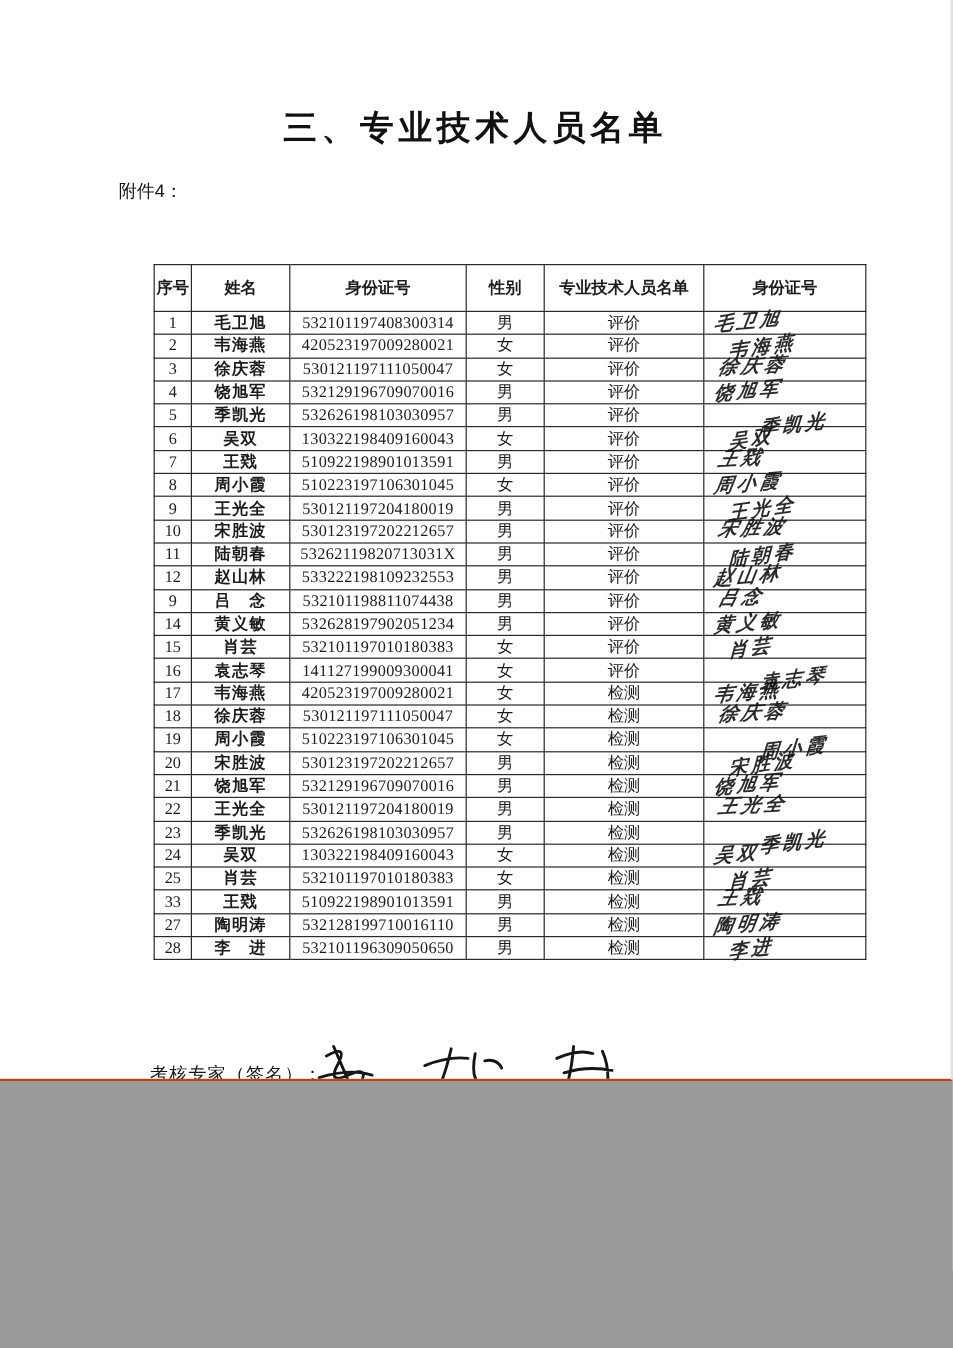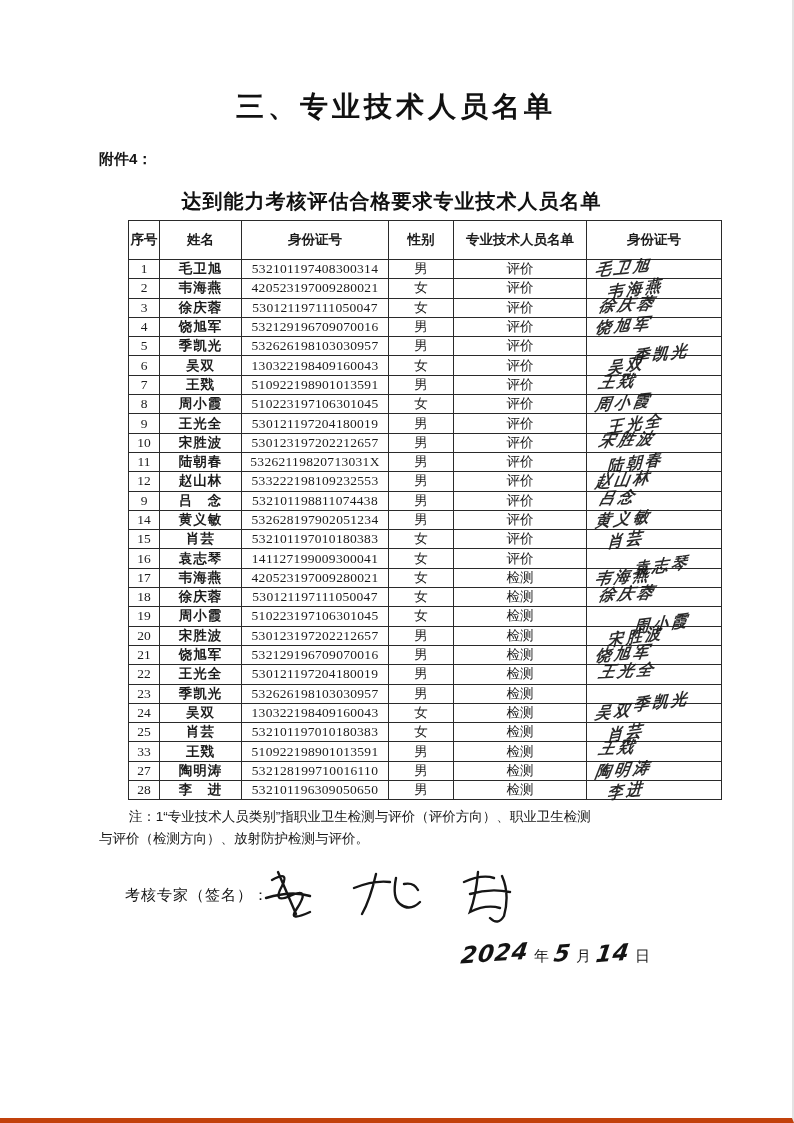--- a/index.html
+++ b/index.html
@@ -1,29 +1,29 @@
 <!DOCTYPE html>
 <html><head>
 <meta charset="utf-8">
 <style>
   html,body{margin:0;padding:0;background:#9a9a9a;}
   .page{
-    position:relative;width:794px;height:1123px;background:#ffffff;
+    position:relative;width:794px;height:901px;background:#ffffff;
     margin:0 auto;overflow:hidden;
     font-family:"Liberation Serif", serif;color:#1f1f1f;
-    border-right:2px solid #e3e3e3;border-bottom:5px solid #c2410c;box-sizing:border-box;
+    border-right:2px solid #e3e3e3;border-bottom:2px solid #c2410c;box-sizing:border-box;
   }
   .doc-title{
     position:absolute;top:88px;left:0;width:100%;text-align:center;
     font-family:"Liberation Serif", serif;font-weight:bold;
     font-size:28px;letter-spacing:4px;color:#111;
   }
   .attachment{
     position:absolute;top:150px;left:99px;
-    font-family:"Liberation Sans", sans-serif;font-weight:bold;font-size:15px;color:#151515;
+    font-family:"Liberation Sans", sans-serif;font-weight:normal;font-size:15px;color:#151515;
   }
   .table-title{
     position:absolute;top:188px;left:95px;width:593px;text-align:center;
     font-family:"Liberation Sans", sans-serif;font-weight:bold;font-size:20px;
     letter-spacing:1px;color:#101010;
   }
   table.roster{
     position:absolute;top:220px;left:95px;width:593px;
     border-collapse:collapse;table-layout:fixed;margin-left:33px;
   }
@@ -65,21 +65,20 @@
   }
   .unit{font-size:15px;}
 </style>
 </head>
 <body>
 
 <div class="page">
 
   <div class="doc-title">三、专业技术人员名单</div>
   <div class="attachment">附件4：</div>
-  <div class="table-title">达到能力考核评估合格要求专业技术人员名单</div>
 
   <table class="roster">
     <colgroup>
       <col style="width:31px">
         <col style="width:82px">
         <col style="width:147px">
       <col style="width:65px">
         <col style="width:133px">
         <col style="width:135px">
     </colgroup>
@@ -370,24 +369,20 @@
           <td class="c-id">532101196309050650</td>
           <td>男</td>
           <td>检测</td>
         <td class="sigcell">
             <span class="sig sg1">李进</span>
           </td>
       </tr>
     </tbody>
   </table>
 
-  <div class="note">
-    <div class="l1">注：1“专业技术人员类别”指职业卫生检测与评价（评价方向）、职业卫生检测</div>
-    <div class="l2">与评价（检测方向）、放射防护检测与评价。</div>
-  </div>
 
   <div class="examiner">考核专家（签名）：</div>
 
   <svg class="scribbles" width="340" height="70" viewBox="0 0 340 70">
     <g fill="none" stroke="#161616" stroke-width="2.4" stroke-linecap="round">
       <path d="M14 16 q18 -10 10 6 q-10 18 8 10 q22 -10 6 14 q-8 12 14 2 M8 34 q26 -8 44 -2 M20 8 l18 42"></path>
       <path d="M96 24 q20 -8 36 -6 M118 10 q-6 26 -14 40 M138 14 q-4 20 4 26 q10 8 20 -2 M146 20 q10 -2 14 6"></path>
       <path d="M206 18 q18 -8 30 -4 M220 8 q-2 24 -8 40 q16 -8 30 -4 M212 30 q20 -6 40 -2 M244 12 q8 18 2 40 q-6 10 -14 2"></path>
     </g>
   </svg>

